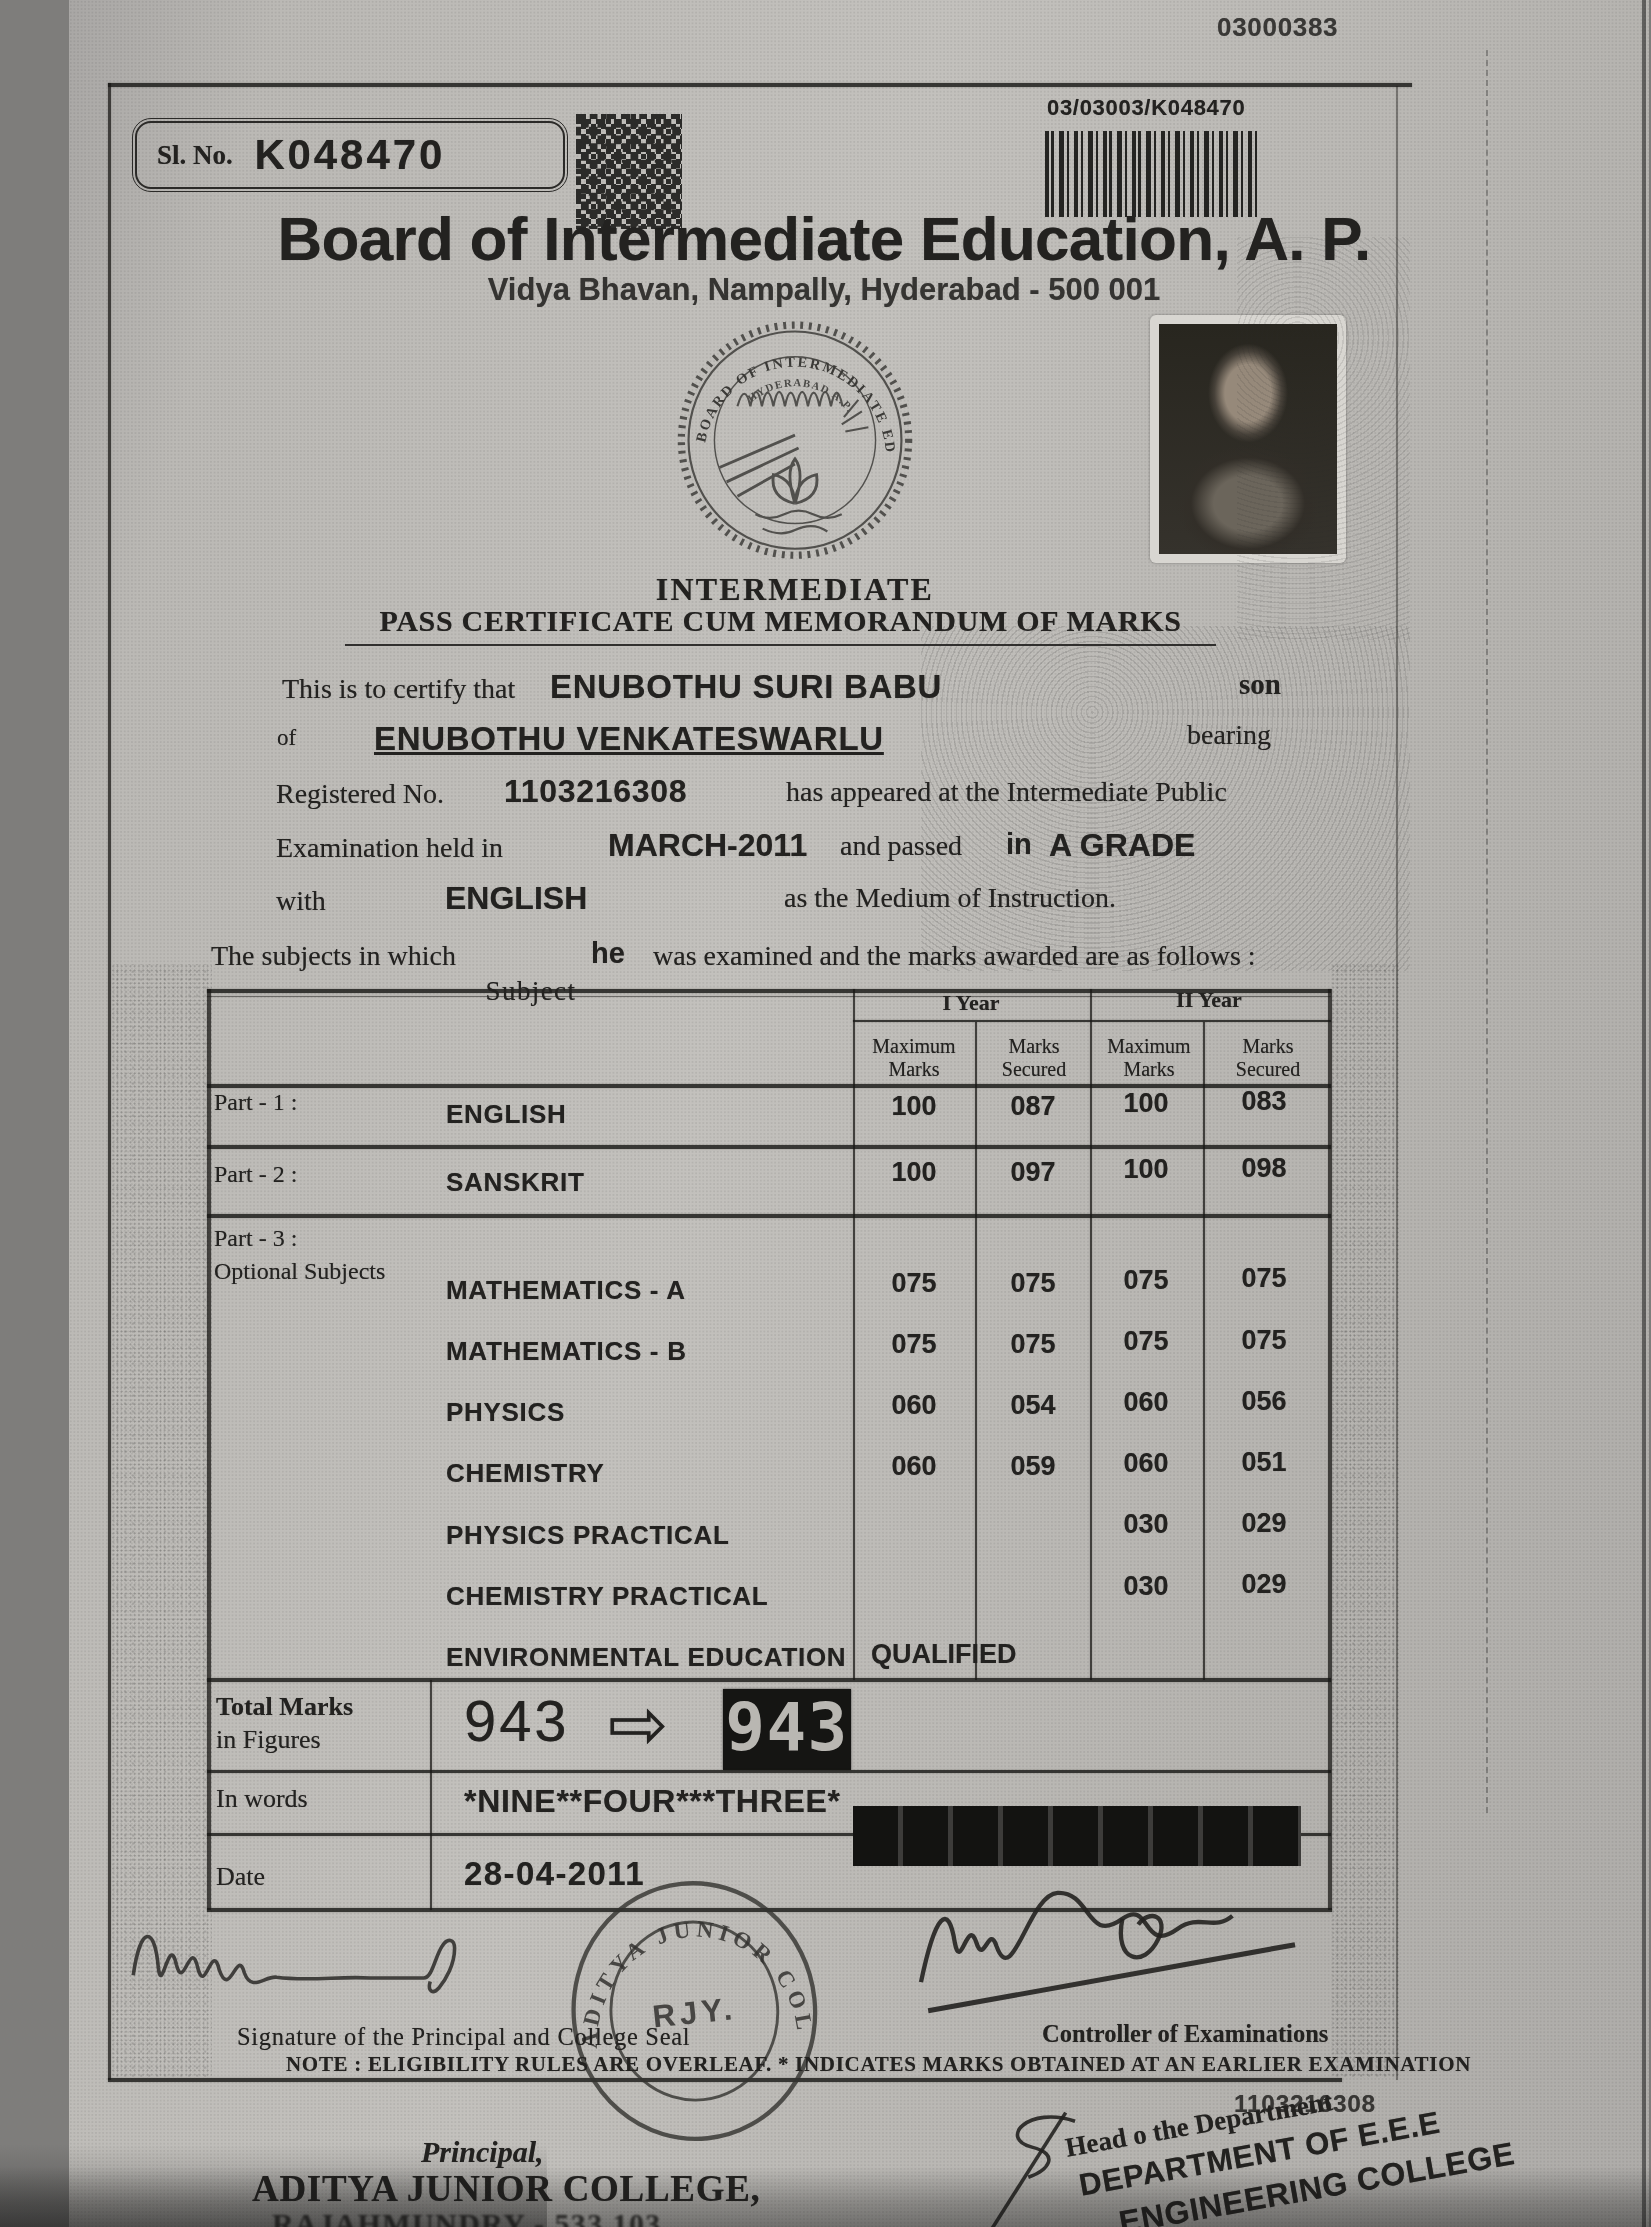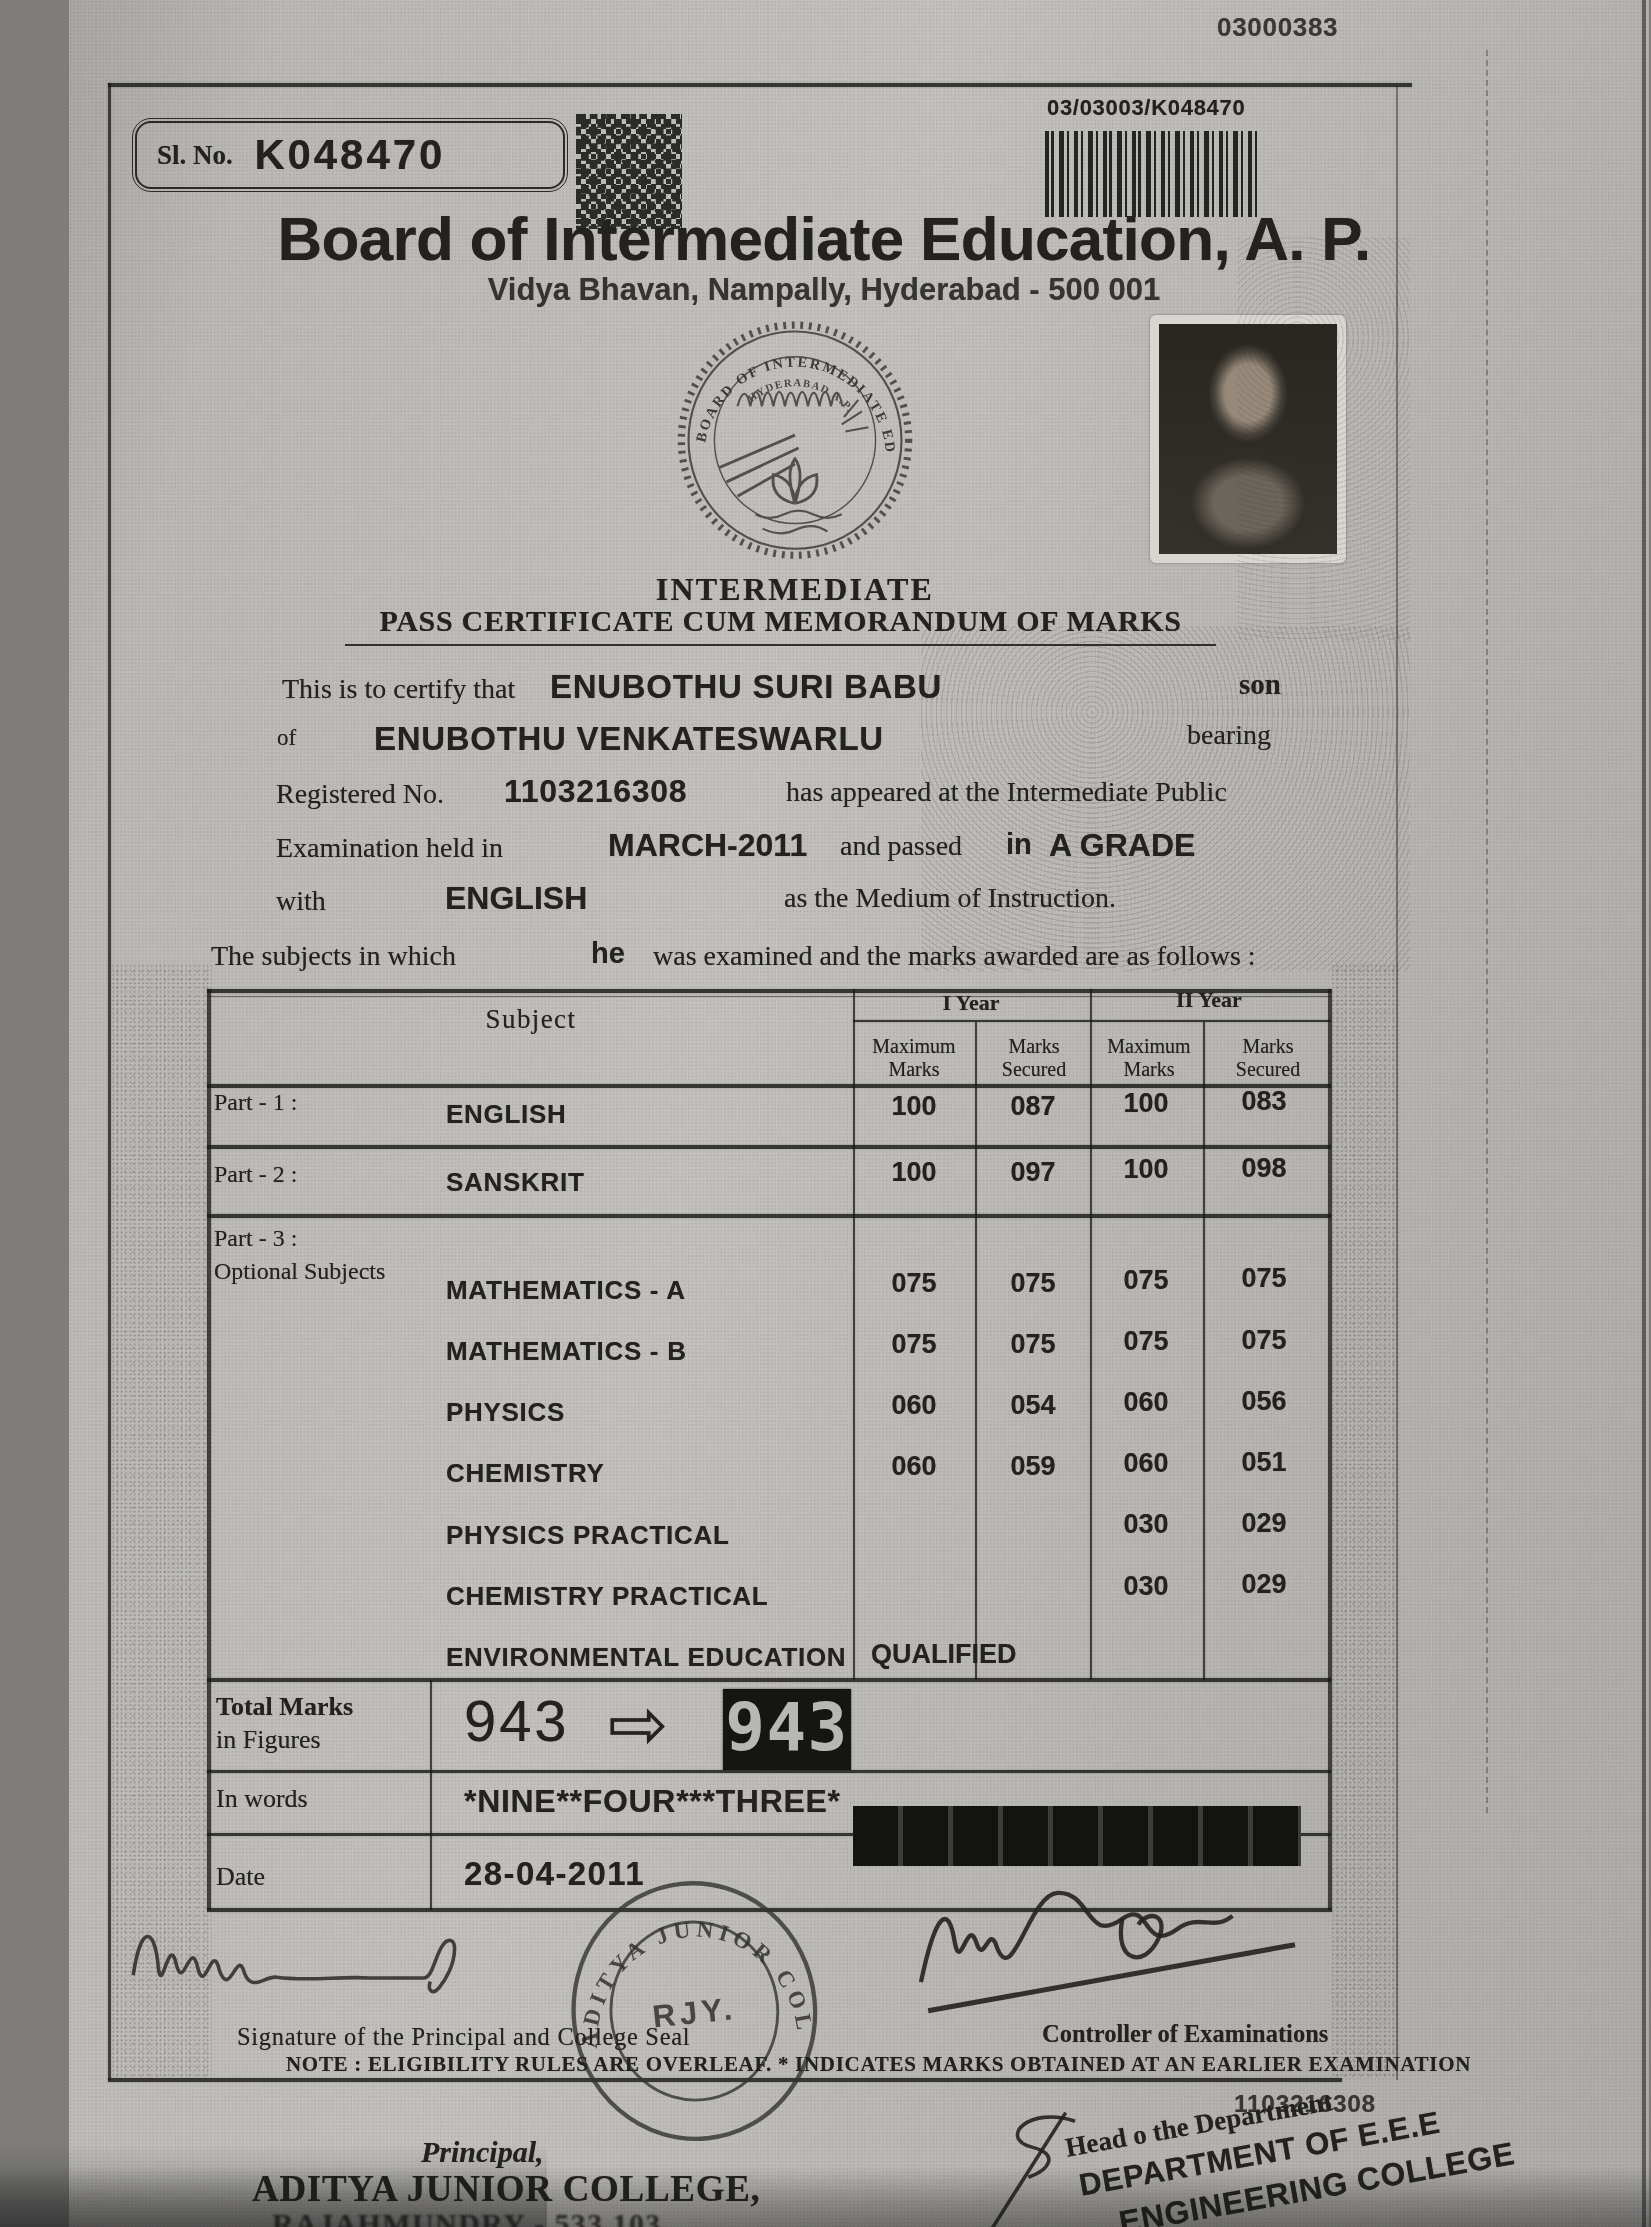--- a/index.html
+++ b/index.html
@@ -100,21 +100,21 @@
   <div class="abs waves" style="left:921px;top:626px;width:489px;height:345px;opacity:.8;"></div>
   <div class="abs waves" style="left:1237px;top:237px;width:173px;height:403px;opacity:.65;"></div>
   <div class="abs speckle" style="left:111px;top:964px;width:101px;height:1114px;opacity:.5;"></div>
   <div class="abs speckle" style="left:1331px;top:964px;width:68px;height:1114px;opacity:.55;"></div>
 
   <div class="abs ink serif" style="left:270px;top:673px;font-size:28px;margin-left:12px;">This is to certify that</div>
   <div class="abs ink sans b" style="left:550px;top:668px;font-size:33px;letter-spacing:0.7px;">ENUBOTHU SURI BABU</div>
   <div class="abs ink serif b" style="left:1239px;top:668px;font-size:29px;">son</div>
 
   <div class="abs ink serif" style="left:277px;top:725px;font-size:23px;">of</div>
-  <div class="abs ink sans b" style="left:374px;top:720px;font-size:33px;letter-spacing:0.7px;">ENUBOTHU VENKATESWARLU</div>
+  <div class="abs ink sans b" style="left:374px;top:720px;font-size:33px;letter-spacing:0.7px;text-decoration:underline;">ENUBOTHU VENKATESWARLU</div>
   <div class="abs ink serif" style="left:1187px;top:719px;font-size:28px;">bearing</div>
 
   <div class="abs ink serif" style="left:276px;top:778px;font-size:28px;">Registered No.</div>
   <div class="abs ink sans b" style="left:504px;top:773px;font-size:32px;letter-spacing:0.7px;">1103216308</div>
   <div class="abs ink serif" style="left:786px;top:776px;font-size:28px;">has appeared at the Intermediate  Public</div>
 
   <div class="abs ink serif" style="left:276px;top:832px;font-size:28px;">Examination held in</div>
   <div class="abs ink sans b" style="left:608px;top:827px;font-size:32px;">MARCH-2011</div>
   <div class="abs ink serif" style="left:840px;top:830px;font-size:28px;">and passed</div>
   <div class="abs ink sans b" style="left:1006px;top:828px;font-size:29px;">in</div>
@@ -134,21 +134,21 @@
     <div class="abs hline" style="left:207px;top:996px;width:1124px;height:1.4px;opacity:.6;"></div>
     <div class="abs vline" style="left:207px;top:989px;width:3.6px;height:921px;"></div>
     <div class="abs vline" style="left:1328px;top:989px;width:3.6px;height:921px;"></div>
     <div class="abs hline" style="left:207px;top:1908px;width:1125px;height:4.3px;"></div>
 
     <div class="abs vline" style="left:853px;top:989px;width:2.2px;height:691px;"></div>
     <div class="abs vline" style="left:975px;top:1022px;width:2.2px;height:658px;"></div>
     <div class="abs vline" style="left:1090px;top:989px;width:2.2px;height:691px;"></div>
     <div class="abs vline" style="left:1203px;top:1022px;width:2.2px;height:658px;"></div>
 
-    <div class="abs ink serif" style="left:209px;top:1004px;width:644px;text-align:center;font-size:27px;letter-spacing:1.4px;">Subject</div>
+    <div class="abs ink serif" style="left:209px;top:976px;width:644px;text-align:center;font-size:27px;letter-spacing:1.4px;">Subject</div>
     <div class="abs ink serif b" style="left:863px;top:990px;width:216px;text-align:center;font-size:22px;">I Year</div>
     <div class="abs ink serif b" style="left:1101px;top:987px;width:216px;text-align:center;font-size:22px;">II Year</div>
     <div class="abs hline" style="left:853px;top:1020px;width:478px;height:2.2px;"></div>
 
     <div class="colhead ink serif" style="left:853px;top:1035px;">
       <div>Maximum</div>
       <div>Marks</div>
     </div>
     <div class="colhead ink serif" style="left:973px;top:1035px;">
       <div>Marks</div>

